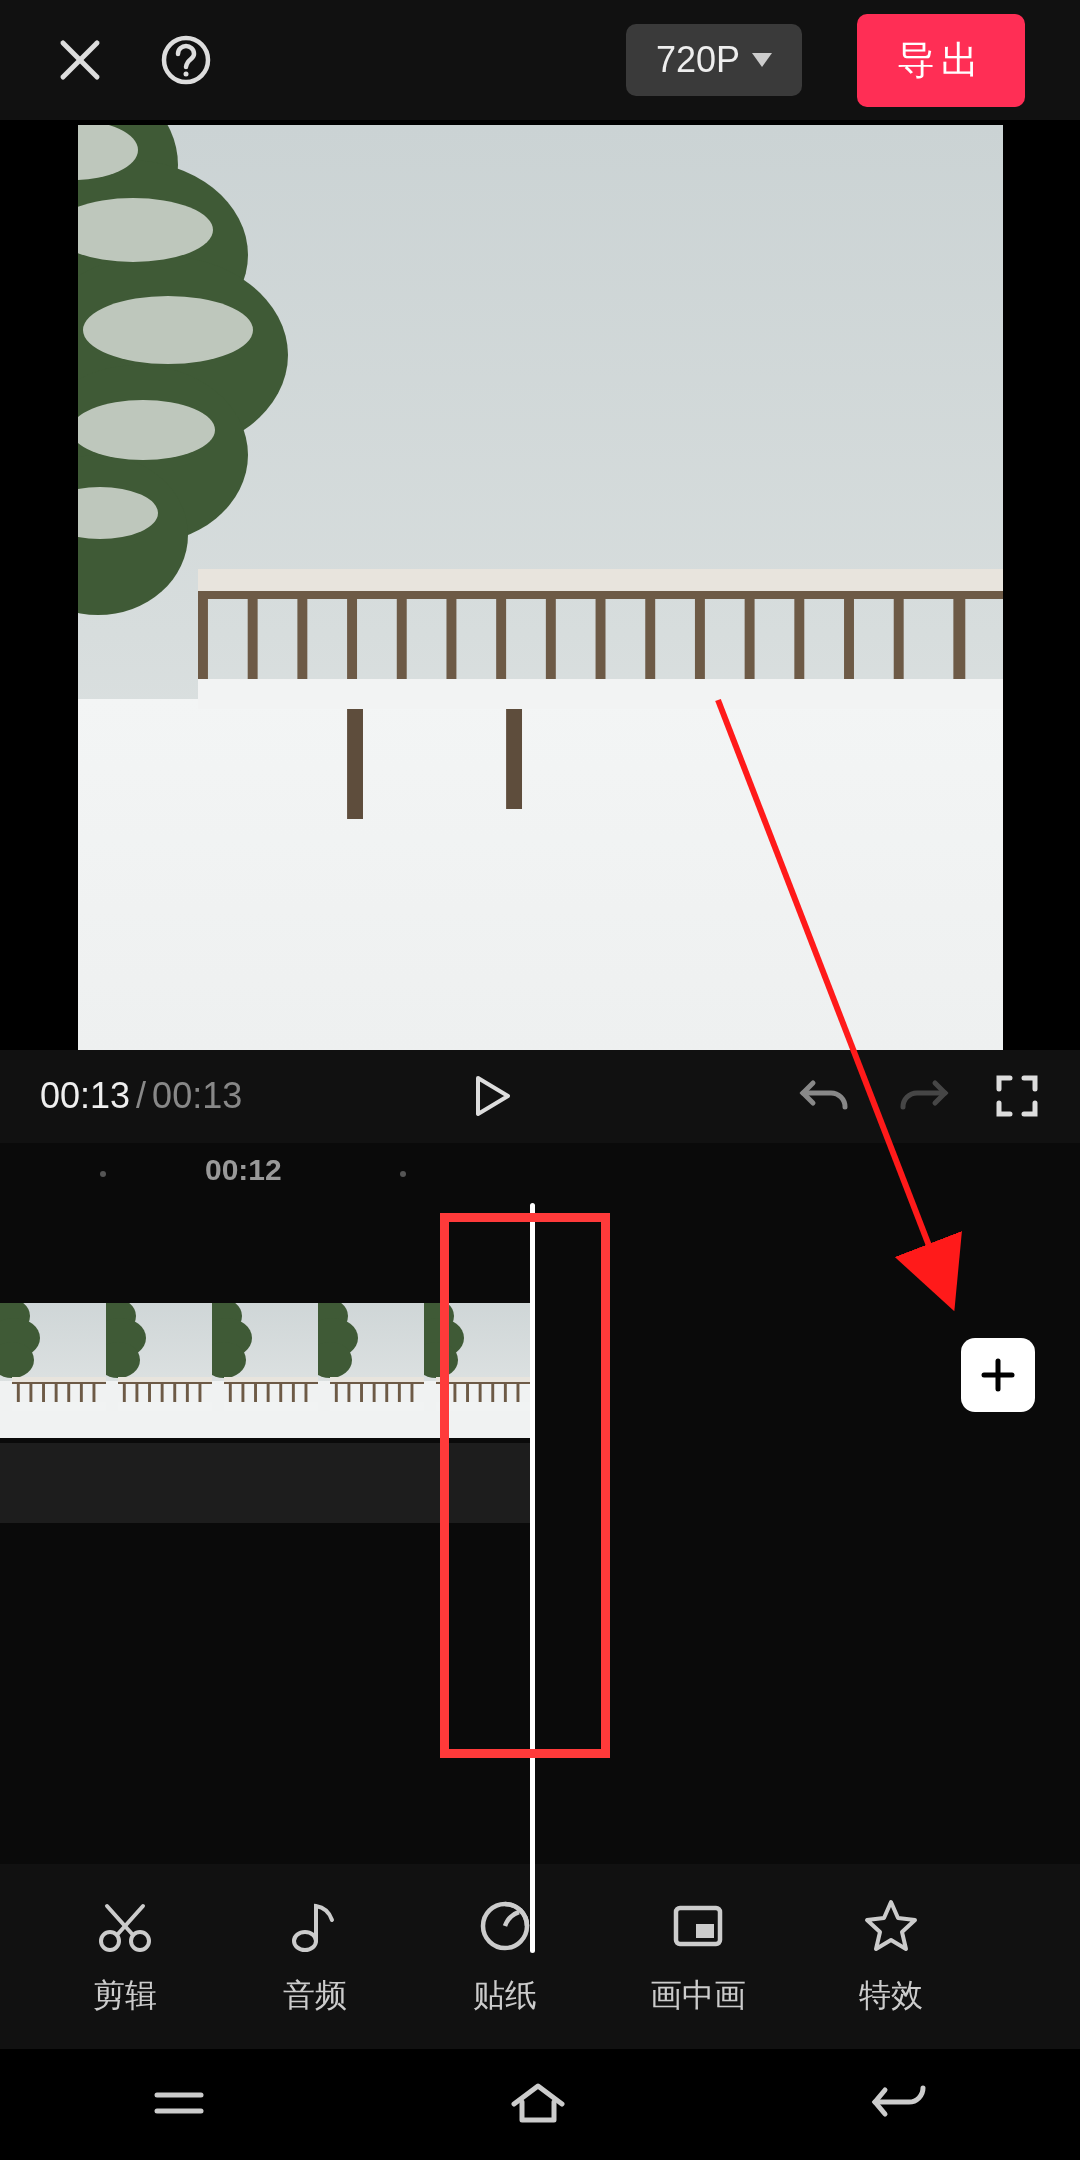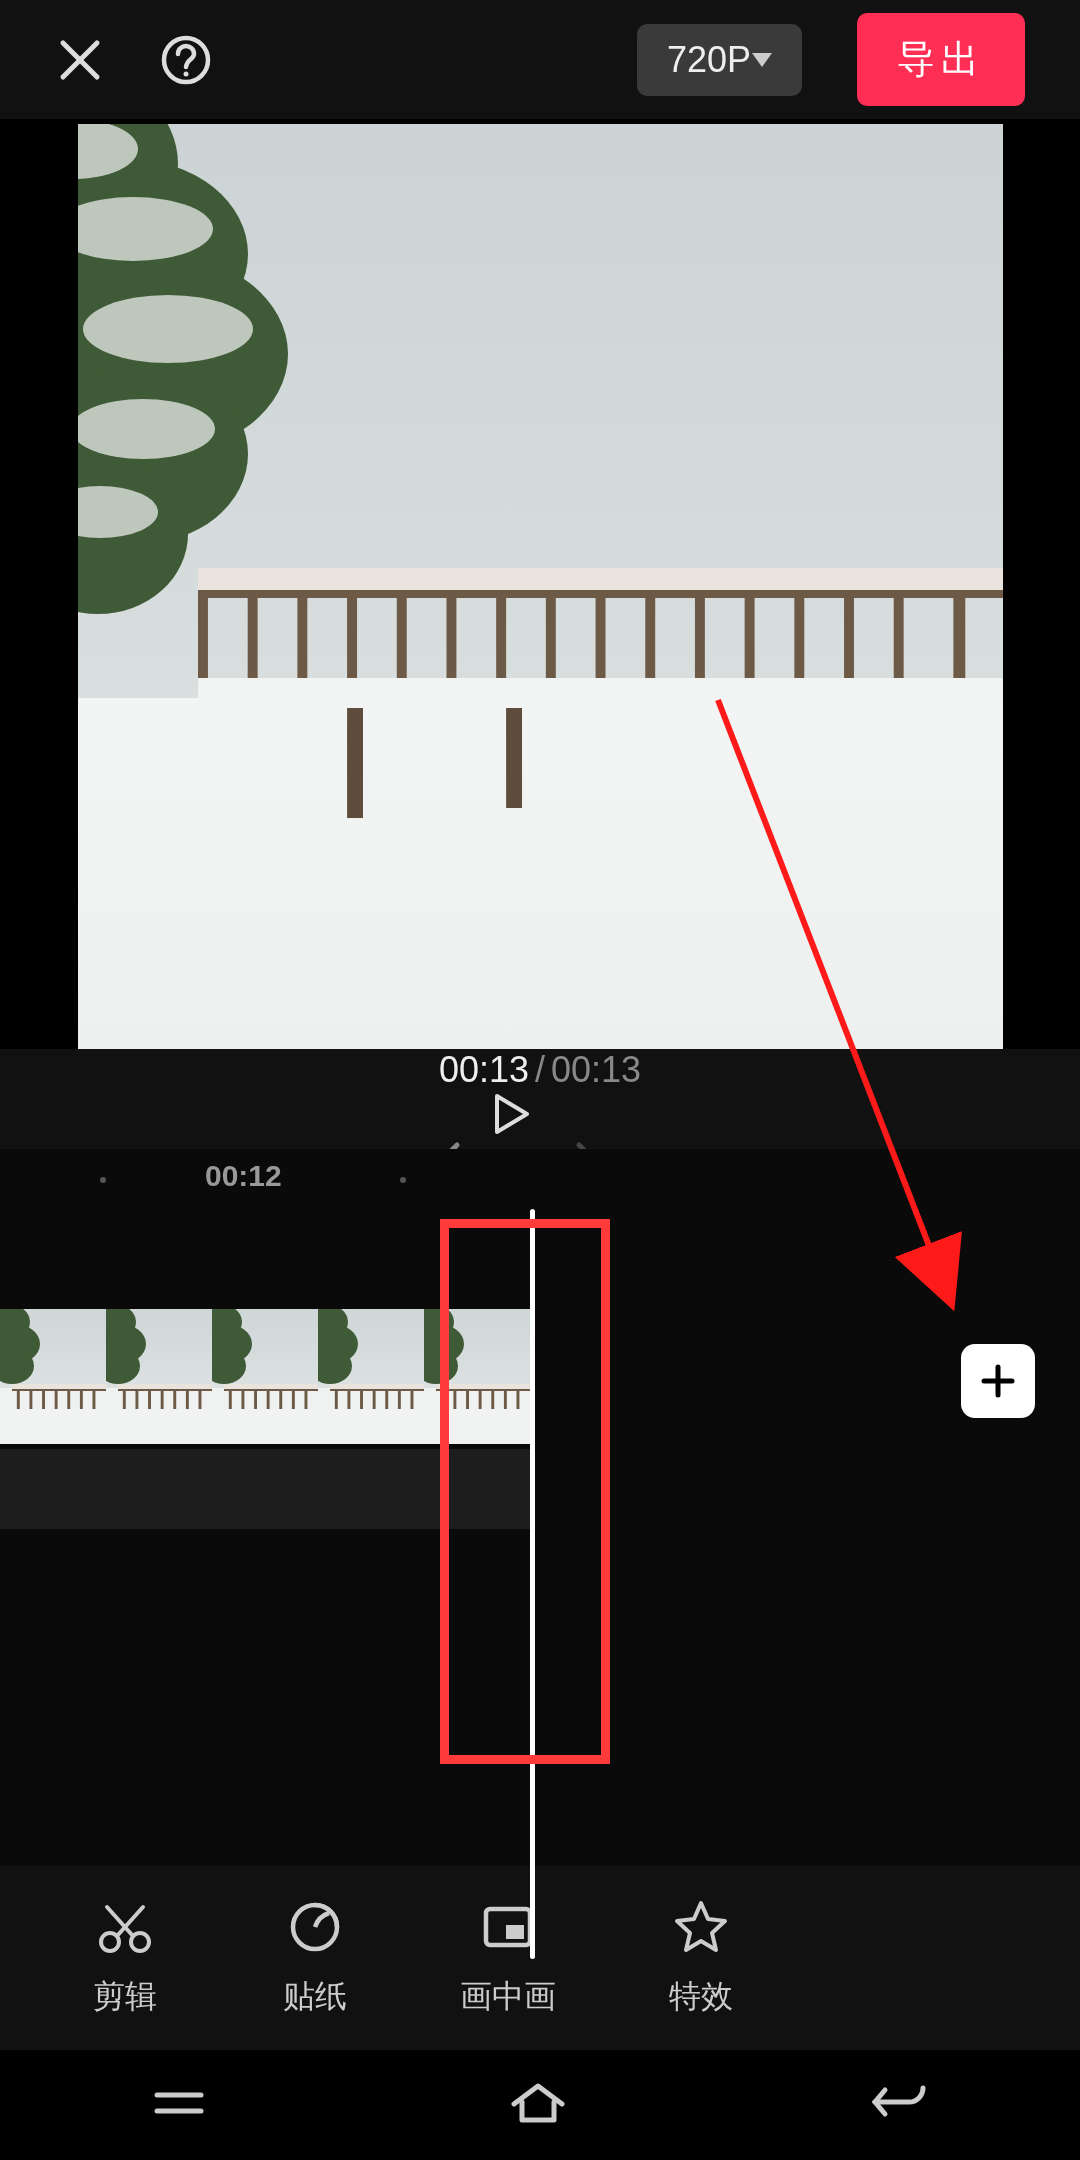--- a/index.html
+++ b/index.html
@@ -2,33 +2,33 @@
 <html><head>
 <meta charset="utf-8">
 <style>
   * { box-sizing: border-box; margin: 0; padding: 0; }
   html, body { width: 1080px; height: 2160px; background: #000; font-family: -apple-system, "Helvetica Neue", Arial, sans-serif; overflow: hidden; color: #fff; }
   .app { width:100%; height:100%; display:flex; flex-direction:column; background:#111; }
   
   .topbar { height:130px; display:flex; align-items:center; padding:0 55px; gap:55px; background:#111; }
   .topbar .spacer { flex:1; }
   .icon-btn { color:#ddd; display:flex; align-items:center; justify-content:center; cursor:pointer; }
-  .res-pill { background:#3a3a3a; color:#eee; font-size:36px; font-weight:500; padding:15px 30px; border-radius:10px; display:flex; align-items:center; gap:1px; cursor:pointer; }
+  .res-pill { background:#3a3a3a; color:#eee; font-size:36px; font-weight:500; padding:15px 30px; border-radius:10px; display:flex; align-items:center; gap:12px; cursor:pointer; }
   .res-pill .tri { width:0;height:0;border-left:10px solid transparent;border-right:10px solid transparent;border-top:14px solid #ccc; }
   .export-btn { background:#ff2e55; color:#fff; font-size:38px; font-weight:500; padding:21px 40px; border-radius:10px; cursor:pointer; letter-spacing:6px; }
   
   .preview-wrap { height:950px; background:#000; display:flex; align-items:flex-start; justify-content:center; padding-top:5px; }
   .preview { width:925px; height:925px; position:relative; overflow:hidden; }
   .sky { position:absolute; inset:0; background:linear-gradient(180deg,#cbd3d4 0%,#d7dddd 55%,#e4e7e7 100%); }
   .snowground { position:absolute; left:0; right:0; bottom:0; height:38%; background:linear-gradient(180deg,#f3f5f5 0%,#eef0f0 100%); }
   .tree { position:absolute; left:-60px; top:-40px; width:330px; height:600px; }
   .tree svg { width:100%; height:100%; }
   .pier { position:absolute; left:120px; right:-10px; top:62%; transform:translateY(-50%); height:260px; }
   
-  .playbar { height:100px; display:flex; align-items:center; padding:0 40px; background:#111;flex-direction:column; }
+  .playbar { height:100px; display:flex; align-items:center; padding:0 40px; background:#111; }
   .time { font-size:36px; color:#eee; }
   .time .sep { color:#888; margin:0 6px; }
   .time .dur { color:#888; }
   .playbar .flexspace { flex:1; }
   .play-icon { margin-left: -60px; }
   .undo-redo { display:flex; gap:50px; margin-right:45px; }
   
   .timeline-area { height:780px; background:#0a0a0a; position:relative; }
   .ruler { position:absolute; top:0; left:0; right:0; height:60px;font-weight:bold; }
   .ruler .dot { position:absolute; top:28px; width:6px; height:6px; background:#555; border-radius:50%; }
@@ -317,20 +317,29 @@
             <circle cx="15" cy="45" r="9"></circle>
             <circle cx="45" cy="45" r="9"></circle>
             <line x1="22" y1="39" x2="48" y2="10" stroke-linecap="round"></line>
             <line x1="38" y1="39" x2="12" y2="10" stroke-linecap="round"></line>
           </svg>
       </div>
       <div class="tlbl">剪辑</div>
     </div>
     <div class="tool">
       <div class="ticon">
+        <svg width="60" height="60" viewBox="0 0 60 60" fill="none" stroke="#ccc" stroke-width="4">
+            <ellipse cx="20" cy="45" rx="11" ry="9"></ellipse>
+            <path d="M31 45 V10 q12 2 16 14" stroke-linecap="round"></path>
+          </svg>
+      </div>
+      <div class="tlbl">音频</div>
+    </div>
+    <div class="tool">
+      <div class="ticon">
         <svg width="60" height="60" viewBox="0 0 60 60" fill="none" stroke="#ccc" stroke-width="4.5">
             <circle cx="30" cy="30" r="22"></circle>
             <path d="M30 8 A22 22 0 0 1 52 30" stroke-width="4.5"></path>
             <path d="M44 16 A22 22 0 0 0 30 30"></path>
           </svg>
       </div>
       <div class="tlbl">贴纸</div>
     </div>
     <div class="tool">
       <div class="ticon">

